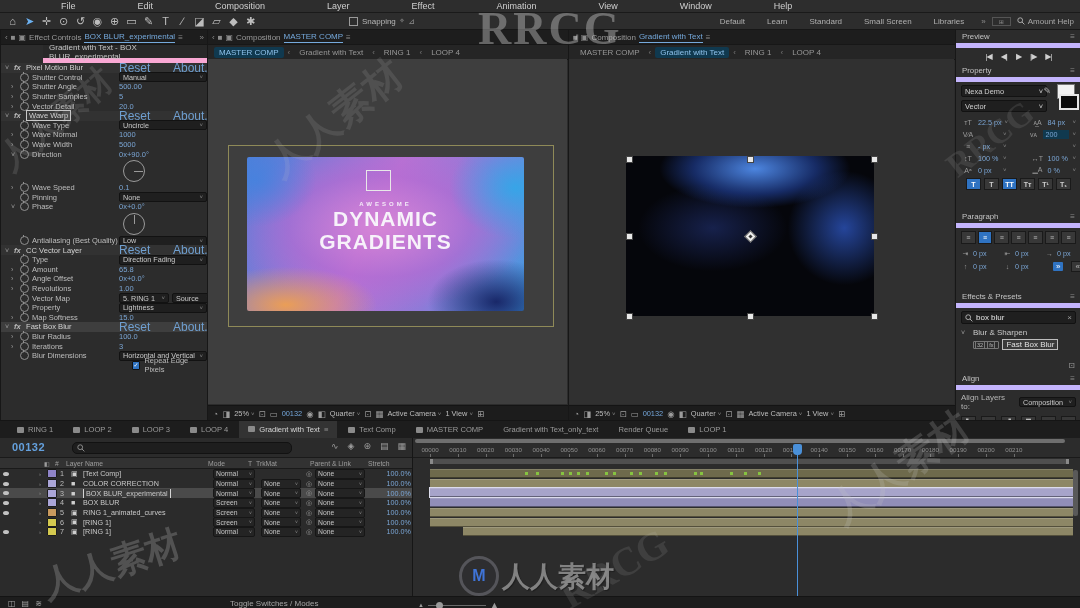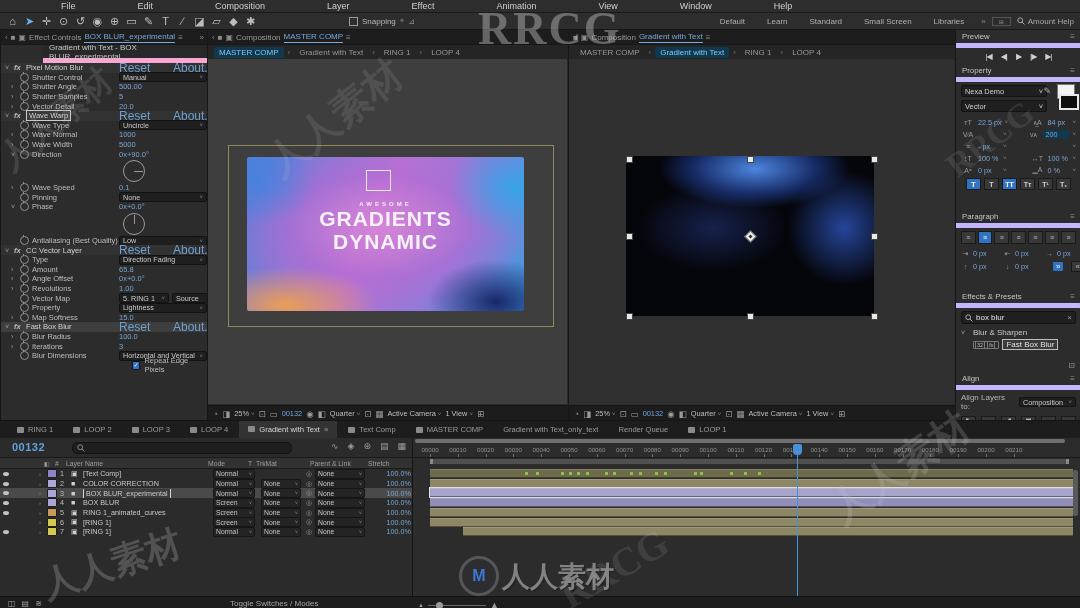--- a/index.html
+++ b/index.html
@@ -506,22 +506,22 @@
         <span class="crumb-sep">‹</span>
         <span class="crumb">RING 1</span>
         <span class="crumb-sep">‹</span>
         <span class="crumb">LOOP 4</span>
       </div>
     <div class="viewer-canvas" style="left:0;top:29px;width:359px;height:345px;">
       <div class="guide-border" style="left:20px;top:86px;width:324px;height:180px;"></div>
       <div id="grad-img" style="left:39px;top:98px;width:277px;height:154px;">
         <div id="grad-text" style="top:44px;">
           <div id="grad-kicker">AWESOME</div>
+          <div class="grad-line">DYNAMIC</div>
           <div class="grad-line">GRADIENTS</div>
-          <div class="grad-line">DYNAMIC</div>
         </div>
       </div>
       <div id="anchor-box" style="left:158px;top:111px;width:23px;height:19px;"></div>
     </div>
     <div class="comp-toolbar" id="ctb-a">
         <span class="ct-ic">◔</span>
         <span class="ct-ic">◨</span>
         <span class="ct-dd">
           <span>25%</span>
           <span class="car" style="font-size: 6px; color: rgb(139, 139, 139);">˅</span>

